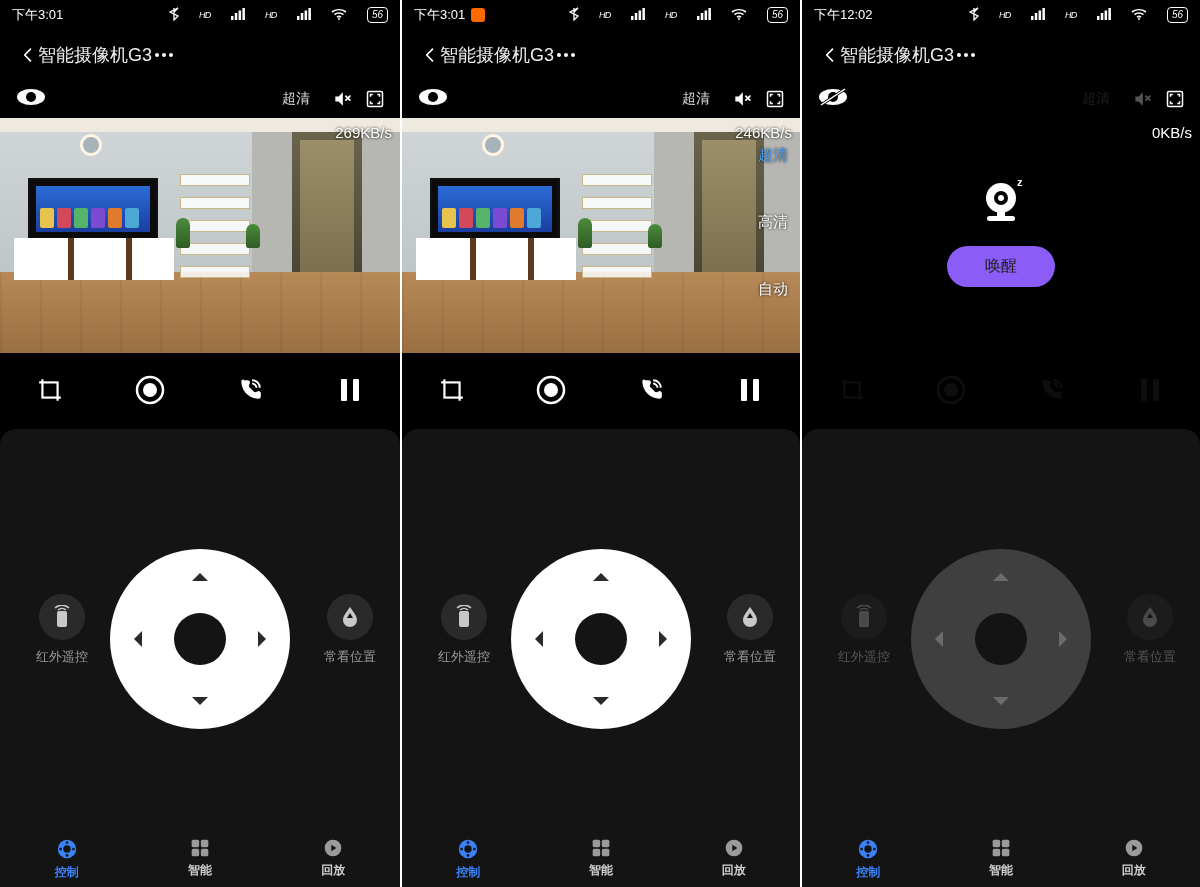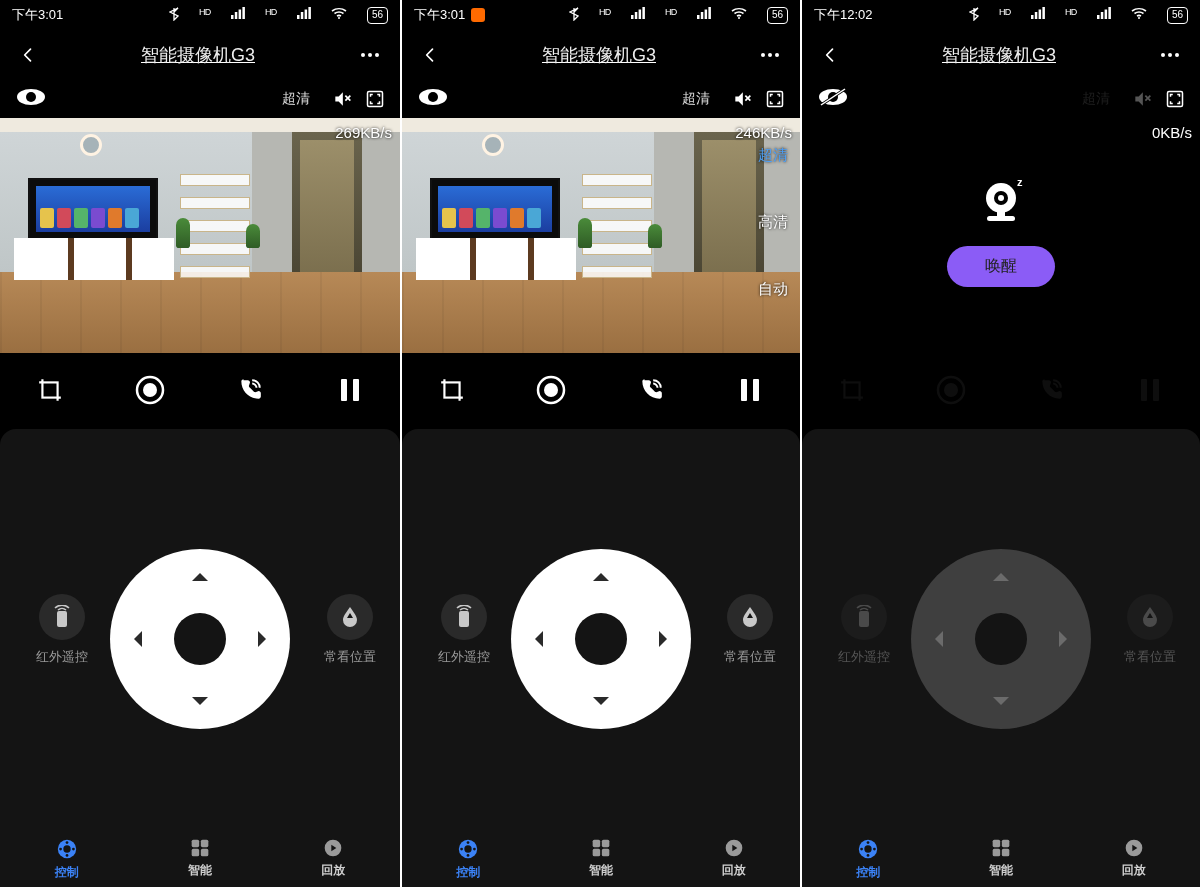--- a/index.html
+++ b/index.html
@@ -4,27 +4,27 @@
 <style>
   * { margin: 0; padding: 0; box-sizing: border-box; }
   html, body { width: 1200px; height: 887px; background: #fff; font-family: -apple-system, "Helvetica Neue", Arial, "PingFang SC", "Microsoft YaHei", sans-serif; }
   .row { display: flex; width: 1200px; height: 887px; }
   .screen { width: 400px; height: 887px; background: #000; position: relative; overflow: hidden; color: #fff; }
   .screen + .screen { border-left: 2px solid #fff; }
 
   
   .status { height: 30px; display: flex; align-items: center; justify-content: space-between; padding: 0 12px; font-size: 13px; }
   .status .left { display: flex; align-items: center; gap: 6px; }
-  .status .right { display: flex; gap: 20px; }
+  .status .right { display: flex; align-items: center; gap: 20px; font-style: italic; }
   .batt { border: 1px solid #fff; border-radius: 4px; padding: 0 4px; font-size: 10px; line-height: 14px; }
   .icon-app { width: 14px; height: 14px; background: #ff6a00; border-radius: 3px; }
   .sigtxt { font-size: 9px; letter-spacing: -0.5px; }
 
   
-  .nav { height: 50px; display: flex; align-items: center; justify-content: space-between; padding: 0 18px; text-decoration: underline; }
+  .nav { height: 50px; display: flex; align-items: center; padding: 0 18px; }
   .nav-back svg, .nav-more svg { display: block; }
   .nav-title { font-size: 18px; color: #eee; }
 
   
   .qrow { height: 38px; display: flex; align-items: center; padding: 0 16px; gap: 14px; }
   .eye { flex: 0 0 auto; }
   .spacer { flex: 1; }
   .qlabel { font-size: 14px; color: #ddd; padding: 4px 8px; }
   .qlabel.disabled { color: #555; }
   .mute svg, .full svg { display: block; }

